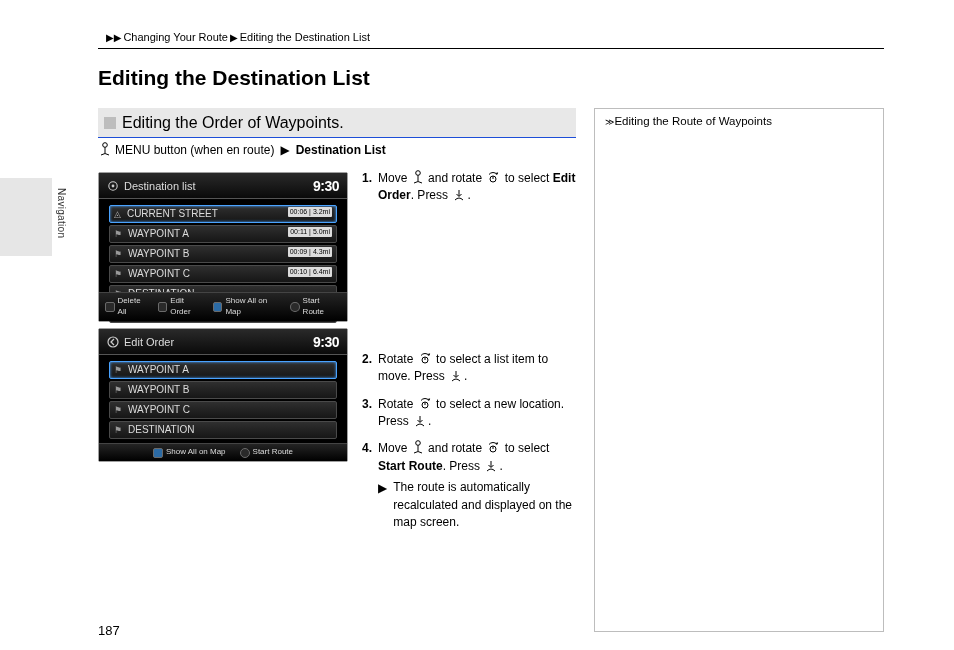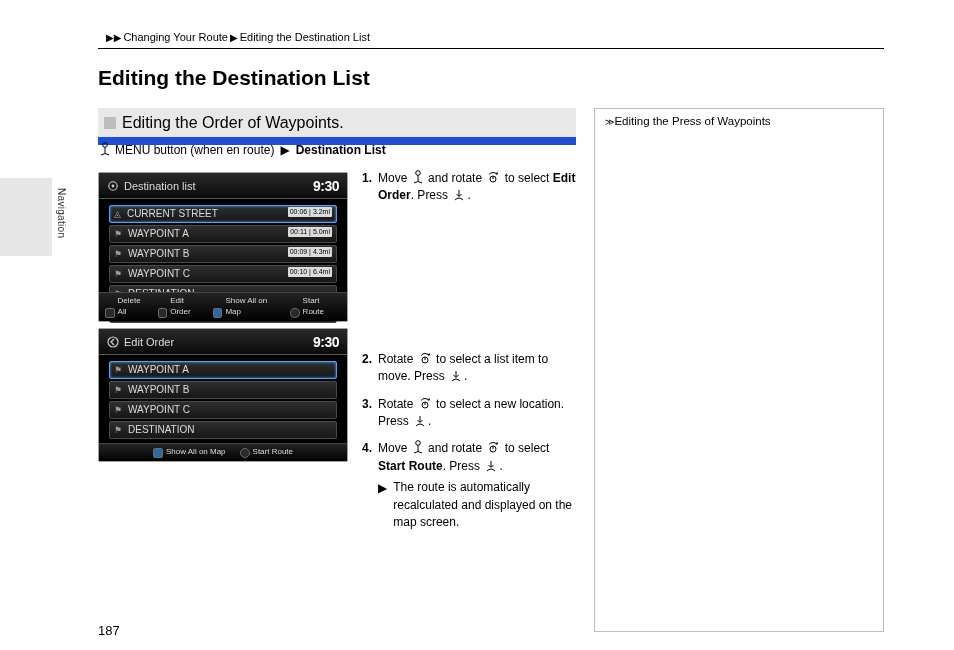--- a/index.html
+++ b/index.html
@@ -1,21 +1,21 @@
 <!DOCTYPE html>
 <html><head>
 <meta charset="utf-8">
 <style>
   html,body{margin:0;padding:0;background:#fff;font-family:"Helvetica Neue",Arial,sans-serif;color:#000;font-size:13px;line-height:1.35}
   .page{position:relative;width:954px;height:650px;margin:8px auto;box-sizing:border-box;overflow:hidden}
   .crumb{position:absolute;top:22px;left:104px;font-size:11px;color:#000;font-weight:500}
   .crumb .tri{color:#000;font-size:10px;margin:0 2px}
   .hrule{position:absolute;top:40px;left:98px;right:70px;height:1px;background:#000}
   h1.title{position:absolute;top:56px;left:98px;margin:0;font-size:21px;font-weight:700}
-  .subhead{position:absolute;top:100px;left:98px;width:478px;background:#e8e8e8;border-bottom:8px solid #1d4ed8;padding:4px 6px 3px 6px;box-sizing:border-box}
+  .subhead{position:absolute;top:100px;left:98px;width:478px;background:#e8e8e8;border-bottom:1px solid #1d4ed8;padding:4px 6px 3px 6px;box-sizing:border-box}
   .subhead .sq{display:inline-block;width:12px;height:12px;background:#bdbdbd;margin-right:6px;vertical-align:-1px}
   .subhead-text{font-size:16px;color:#000}
   .menuline{position:absolute;top:134px;left:98px;font-size:12px;display:flex;align-items:flex-start;gap:4px}
   .menuline svg{flex:none}
   .stick-icon{width:11px;height:16px}
   .menuline .tri2{color:#000;margin:0 2px}
   .strong{font-weight:700}
 
   .side-tab{position:absolute;top:170px;left:0;width:52px;height:78px;background:#e6e6e6}
   .side-label{position:absolute;top:180px;left:54px;writing-mode:vertical-rl;font-size:10px;color:#333;letter-spacing:.3px}
@@ -29,21 +29,21 @@
   .shot-header .ht{display:flex;align-items:center;gap:5px;font-size:11px}
   .clock{font-size:14px;font-weight:700;color:#fff;font-family:Liberation Sans, sans-serif;letter-spacing:-.5px}
   .list{padding:4px 10px 4px 10px}
   .row{position:relative;display:flex;align-items:center;gap:6px;border:1px solid #4a4a4a;border-radius:2px;margin:2px 0;padding:1px 4px 1px 4px;background:linear-gradient(#2f2f2f,#161616);height:14px}
   .row .flag{display:inline-block;width:8px;height:8px;color:#999;font-size:9px;line-height:8px;text-align:center}
   .row .pin{color:#aaa;font-size:9px}
   .row .plus{font-weight:700;color:#ddd;width:8px;text-align:center}
   .row.sel{border-color:#4aa3ff;box-shadow:inset 0 0 3px #4aa3ff}
   .chip{position:absolute;right:4px;top:1px;background:#dcdcdc;color:#000;font-size:7px;padding:0 2px;border-radius:1px;line-height:10px}
   .shot-footer{position:absolute;left:0;right:0;bottom:0;display:flex;align-items:center;justify-content:center;gap:8px;padding:3px 6px;font-size:8px;background:linear-gradient(#242424,#000);border-top:1px solid #444}
-  .fbtn{display:flex;align-items:flex-end;gap:3px}
+  .fbtn{display:flex;align-items:center;gap:3px}
   .fbtn .b{display:inline-block;width:8px;height:8px;border-radius:2px;background:#2a2a2a;border:1px solid #6a6a6a}
   .fbtn .b.blue{background:#2b6aa4}
   .fbtn .b.circ{border-radius:50%}
   #shot2 .shot-footer{justify-content:center;gap:14px}
 
   
   .instr{position:absolute;top:162px;left:362px;width:214px;font-size:12px;color:#000}
   .step{display:flex;gap:6px;margin-bottom:10px}
   .step .num{font-weight:700;flex:none}
   .step .txt{flex:1;line-height:1.45}
@@ -268,17 +268,17 @@
           <span class="tri">▶</span>
           <span>The route is automatically recalculated and displayed on the map screen.</span>
         </div>
       </div>
     </div>
   </div>
 
   <div class="rbar">
     <div class="rbar-h">
       <span class="chev">≫</span>
-      <span>Editing the Press of Waypoints</span>
+      <span>Editing the Route of Waypoints</span>
     </div>
   </div>
 
 </div>
 
 </body></html>

